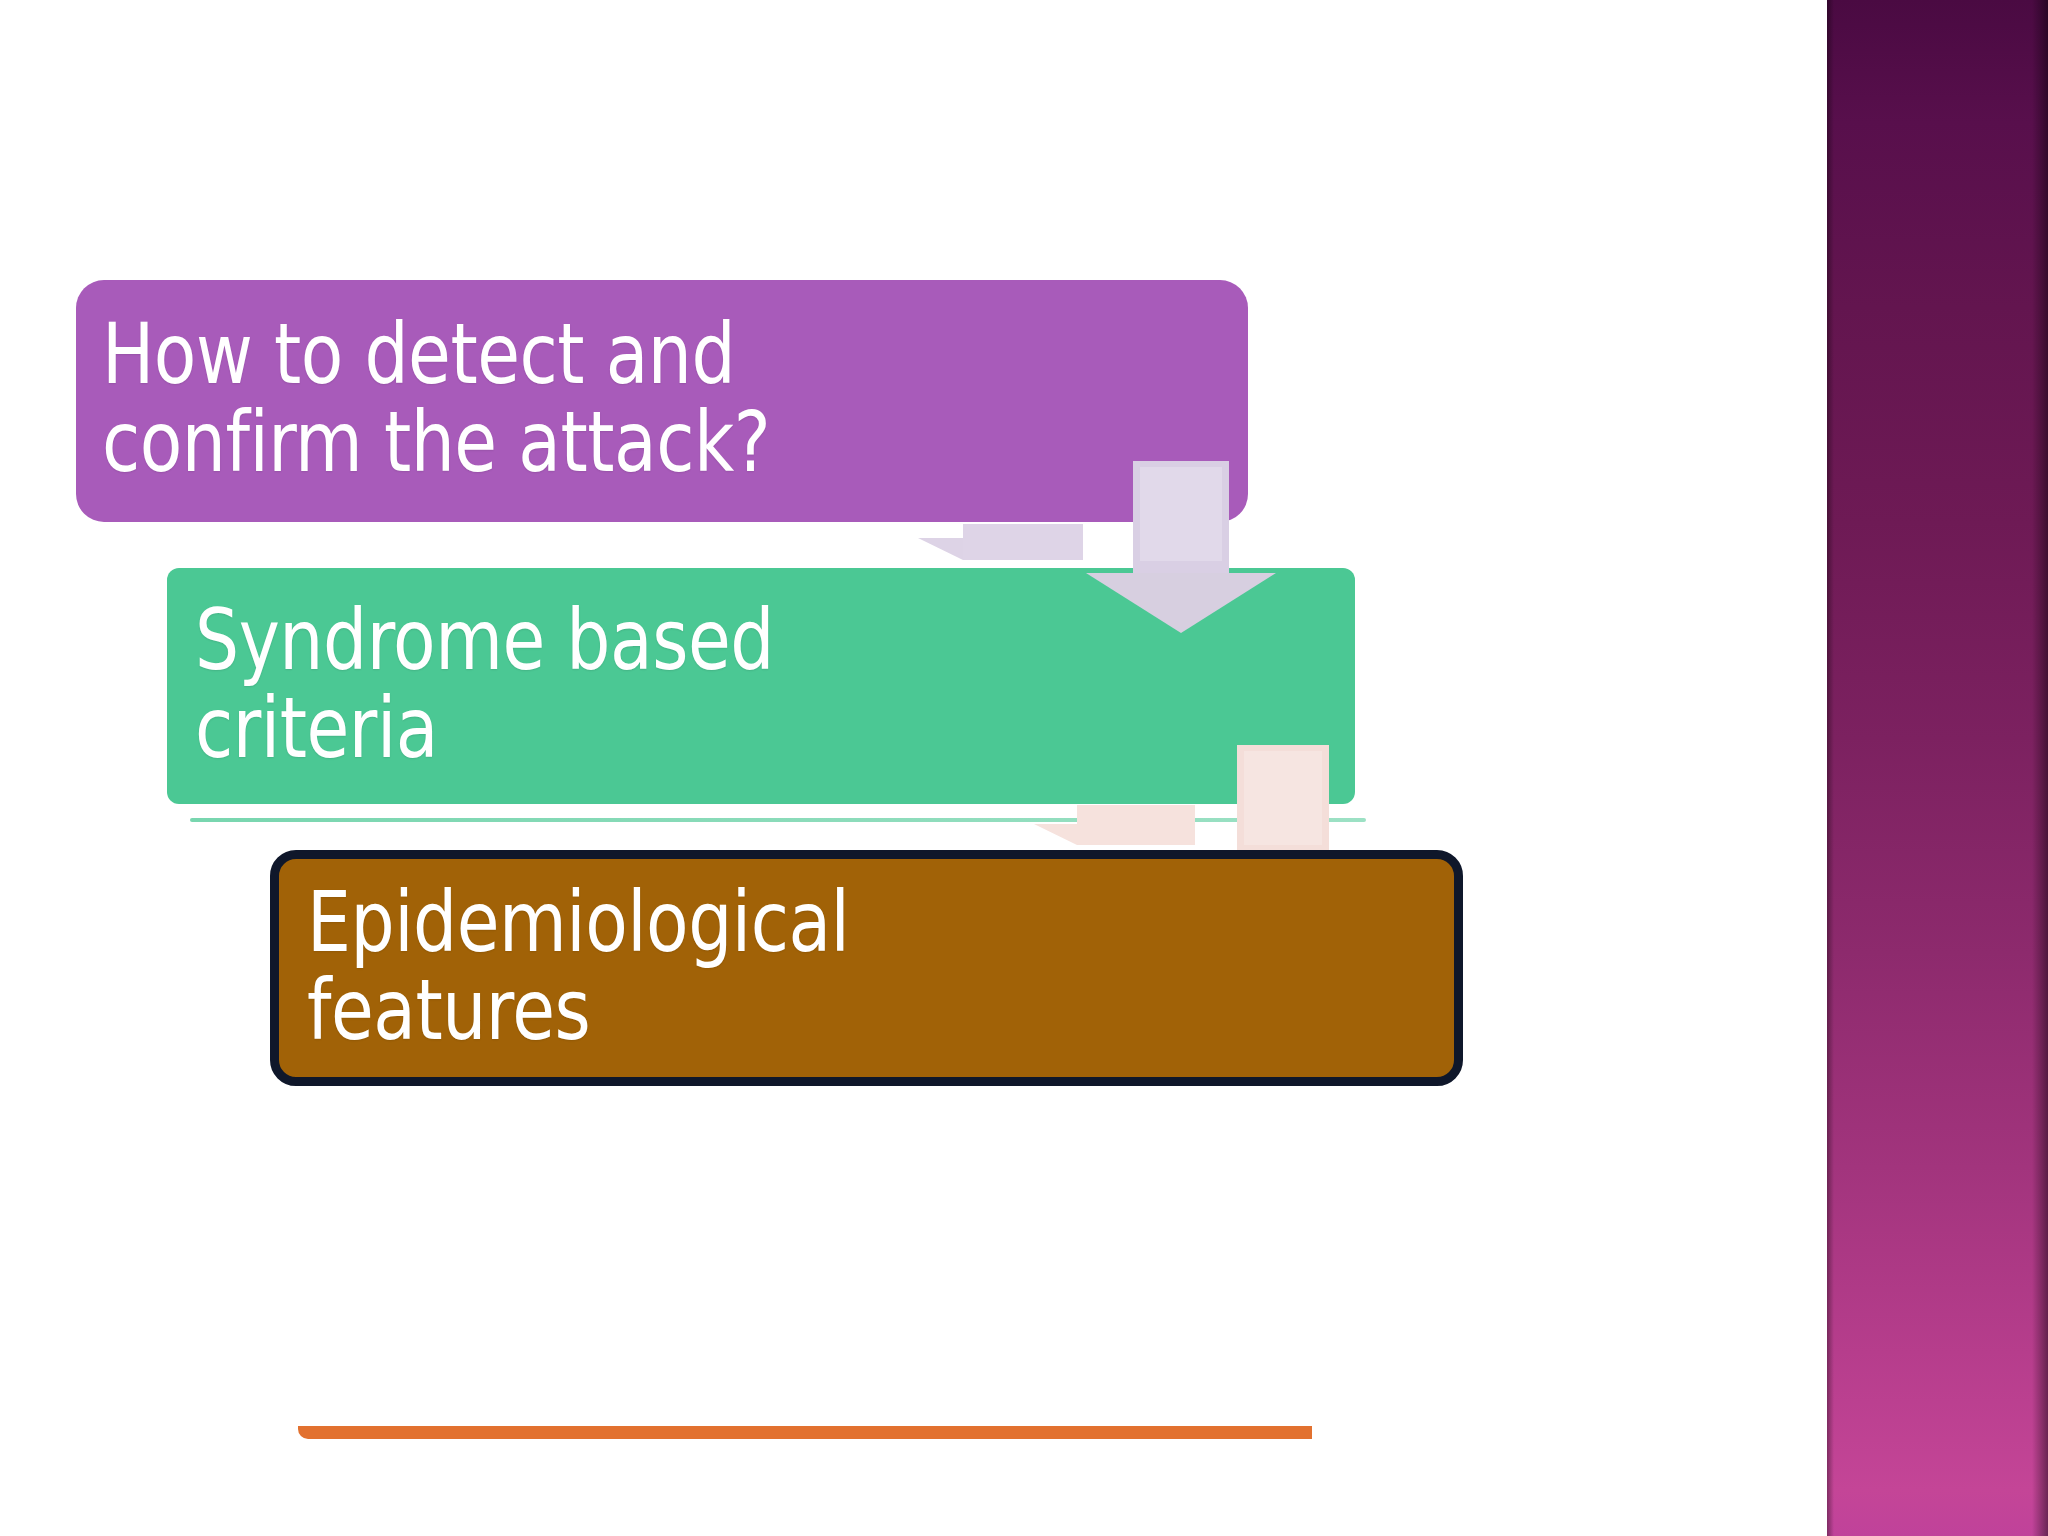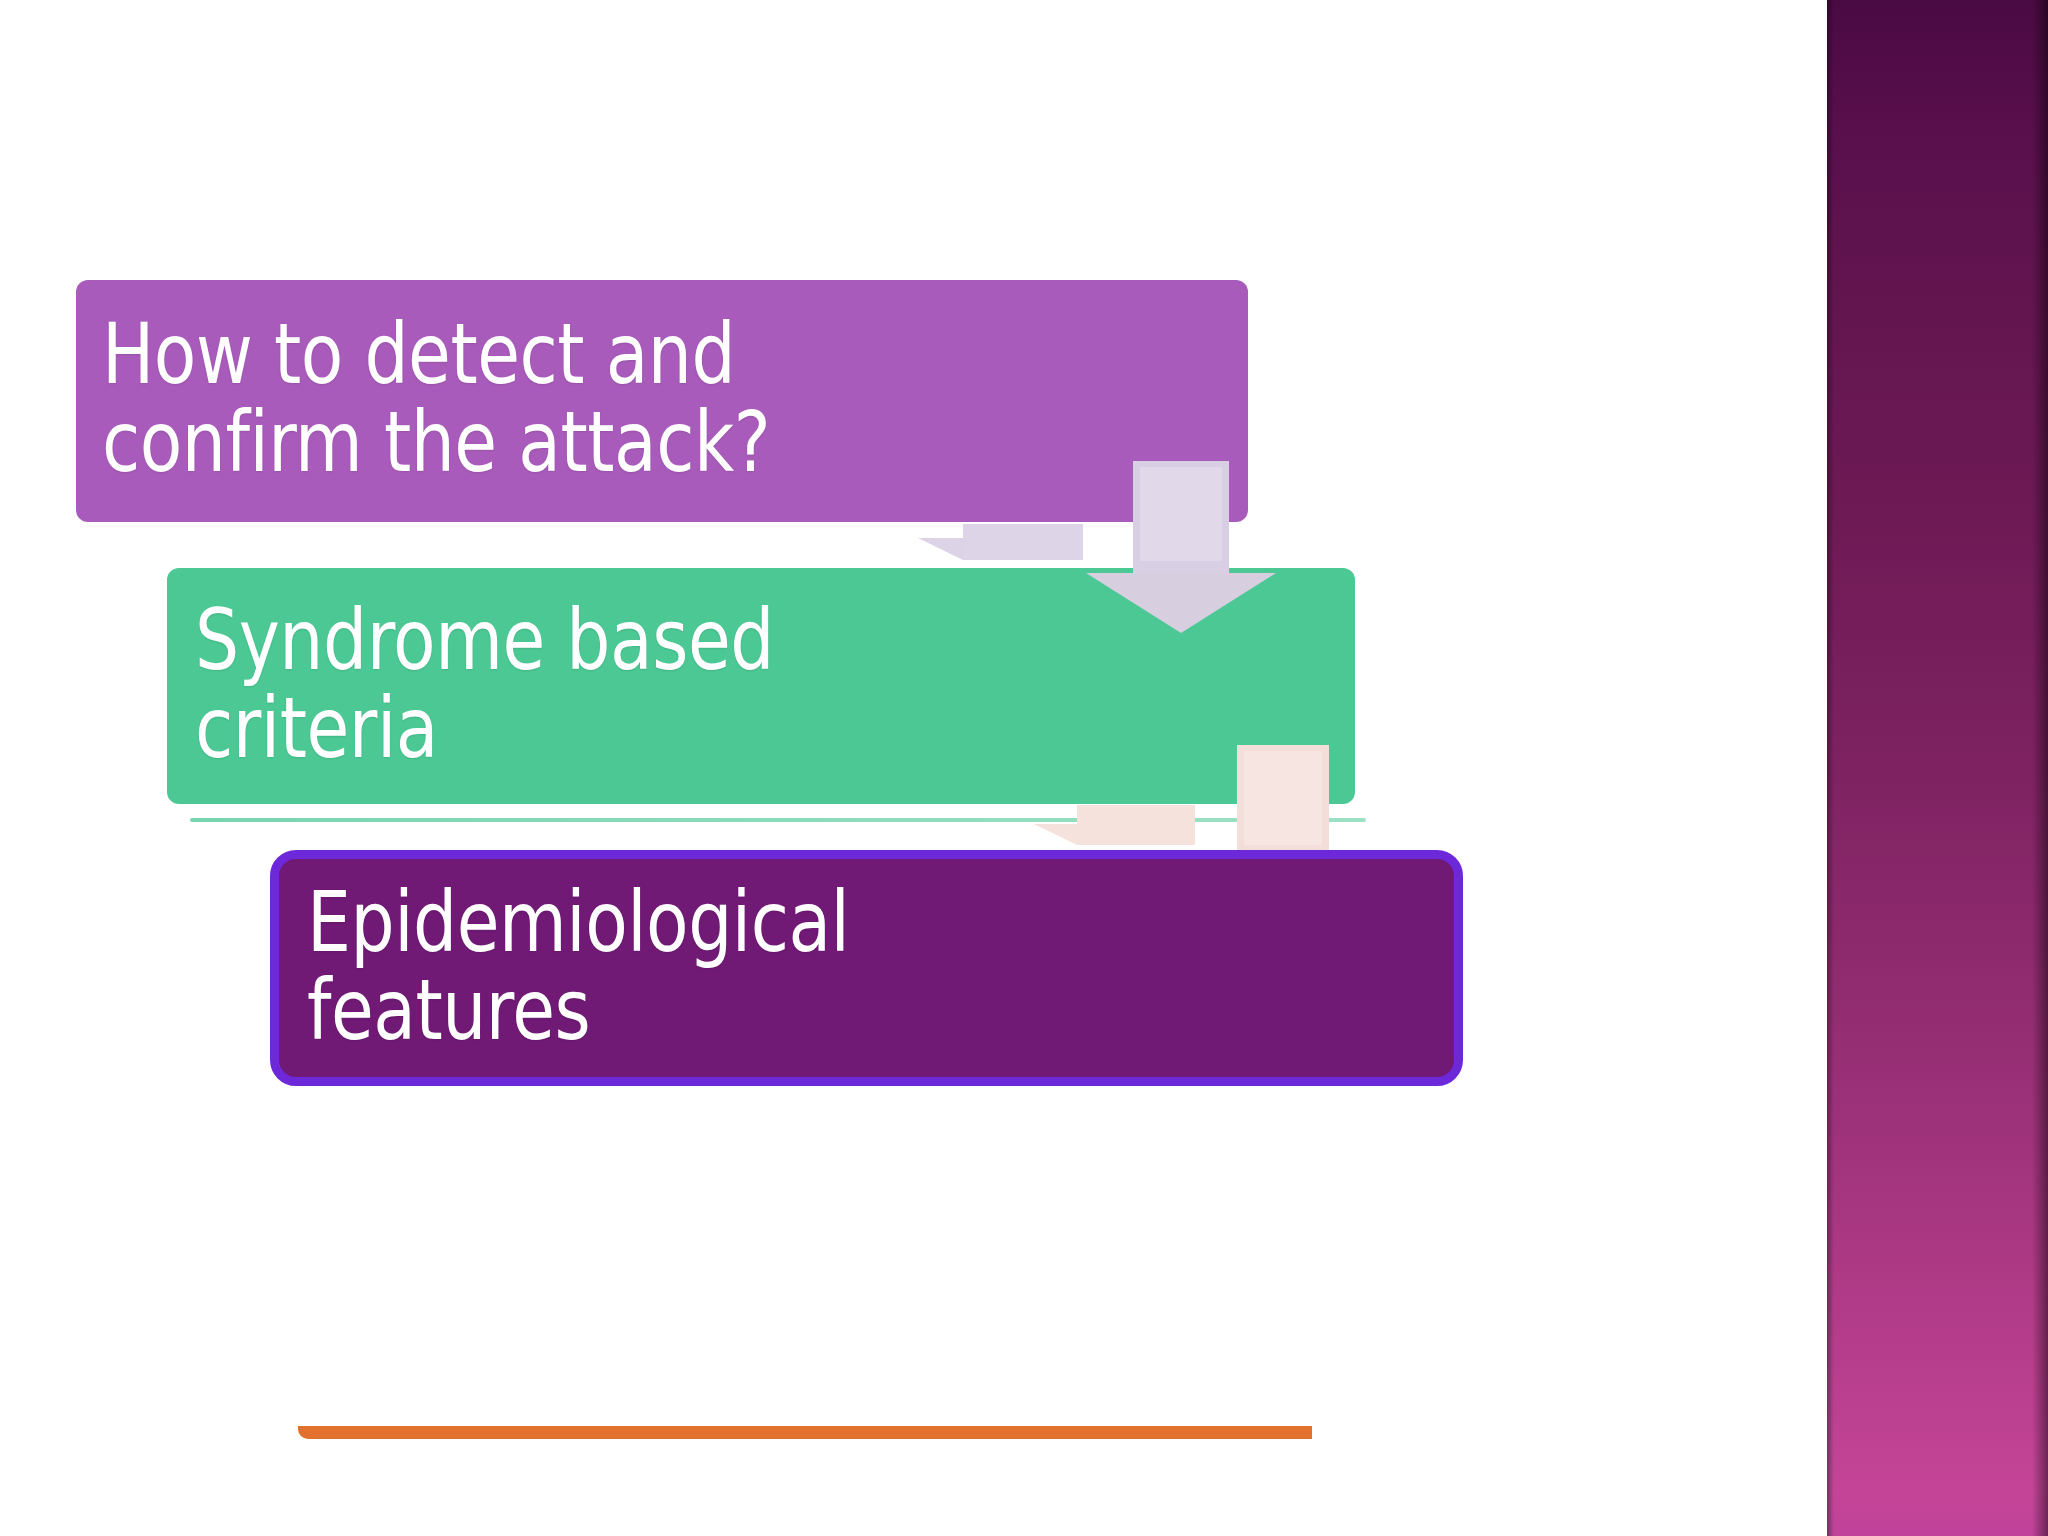--- a/index.html
+++ b/index.html
@@ -72,21 +72,21 @@
     letter-spacing: -0.5px;
     text-shadow: 0 1px 2px rgba(0,0,0,0.10);
     white-space: pre-line;
   }
 
   
   #stage-1 {
     left: 76px;  top: 280px;
     width: 1172px; height: 242px;
     background: #a85bba;
-    border-radius: 12px;
+    border-radius: 28px;
     padding: 0 30px 0 26px;
     z-index: 6;
   }
   #stage-1 .stage-label {
     font-size: 84px;
     transform: scaleX(0.92);
     transform-origin: left center;
     margin-top: -6px;
   }
 
@@ -112,22 +112,22 @@
     width: 1176px; height: 4px;
     background: linear-gradient(to right, rgba(75,200,148,0.75), rgba(75,200,148,0.55));
     border-radius: 2px;
     z-index: 3;
   }
 
   
   #stage-3 {
     left: 270px; top: 850px;
     width: 1193px; height: 236px;
-    background: #701a75;
-    border: 9px solid #6d28d9;
+    background: #a16207;
+    border: 9px solid #0f172a;
     border-radius: 26px;
     padding: 0 30px 0 28px;
     z-index: 8;
   }
   #stage-3 .stage-label {
     font-size: 84px;
     transform: scaleX(0.92);
     transform-origin: left center;
     margin-top: -4px;
   }

